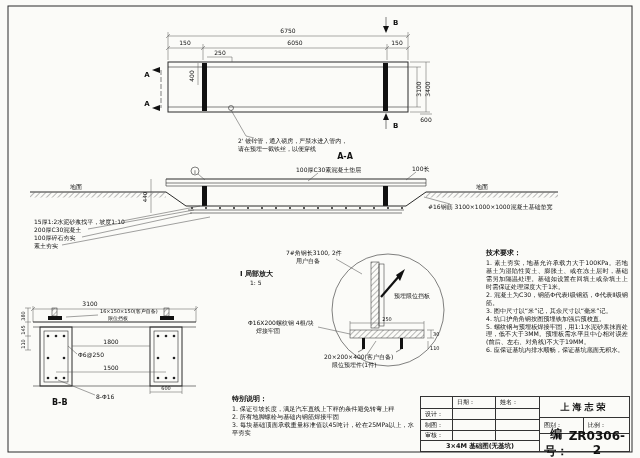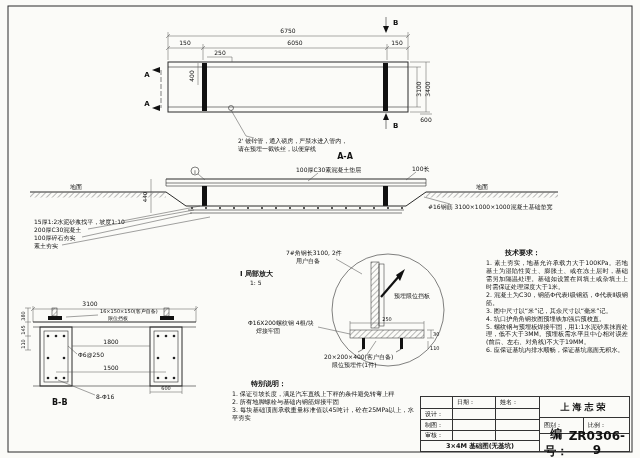--- a/index.html
+++ b/index.html
@@ -8,21 +8,21 @@
   .sheet svg{position:absolute;left:0;top:0;}
   svg text{font-family:"DejaVu Sans","Liberation Sans",sans-serif;fill:#111;}
   .ln{stroke:#2b2b2b;stroke-width:1;fill:none}
   .ln2{stroke:#2b2b2b;stroke-width:0.6;fill:none}
   .dm{stroke:#555;stroke-width:0.5;fill:none}
   .ldr{stroke:#444;stroke-width:0.5;fill:none}
   .blk{fill:#111;stroke:none}
   .abs{position:absolute;}
   .t6{font-size:6px;line-height:1.3;}
   .t65{font-size:6.2px;line-height:1.28;text-align:justify;}
-  .note-title{font-size:7px;font-weight:bold;margin-bottom:1px;margin-left:19px;}
+  .note-title{font-size:7px;font-weight:bold;margin-bottom:1px;}
   .tblock{position:absolute;left:420px;top:396px;width:210px;height:56px;
           border:1px solid #333;box-sizing:border-box;background:#fbfbf8;}
   .c{position:absolute;box-sizing:border-box;font-size:6px;display:flex;
      align-items:center;padding:0 4px;color:#111;}
   .br{border-right:1px solid #333}.bb{border-bottom:1px solid #333}
   .bl{border-left:1px solid #333}.bt{border-top:1px solid #333}
   .cen{justify-content:center;text-align:center;}
   .company{font-size:9px;font-weight:bold;letter-spacing:3px;}
   .dwg{font-size:6.5px;font-weight:bold;}
   .num{font-size:12px;font-weight:bold;}
@@ -279,21 +279,21 @@
 <div class="abs" style="left:486px;top:248px;width:142px;">
   <div class="note-title">技术要求：</div>
   <div class="t65">1. 素土夯实，地基允许承载力大于100KPa。若地基土为湿陷性黄土、膨胀土、或在冻土层时，基础需另加隔温处理。基础如设置在回填土或杂填土上时需保证处理深度大于1米。</div>
   <div class="t65">2. 混凝土为C30，钢筋Φ代表Ⅰ级钢筋，Φ代表Ⅱ级钢筋。</div>
   <div class="t65">3. 图中尺寸以“米”记，其余尺寸以“毫米”记。</div>
   <div class="t65">4. 坑口护角角钢按图预埋铁加强后预校直。</div>
   <div class="t65">5. 螺纹钢与预埋板焊接牢固，用1:1水泥砂浆抹面处理，低不大于3MM。预埋板需水平且中心相对误差(前后、左右、对角线)不大于19MM。</div>
   <div class="t65">6. 应保证基坑内排水顺畅，保证基坑底面无积水。</div>
 </div>
 
-<div class="abs" style="left:232px;top:379px;width:182px;">
+<div class="abs" style="left:232px;top:394px;width:182px;">
   <div class="note-title">特别说明：</div>
   <div class="t65">1. 保证引坡长度，满足汽车直线上下秤的条件避免转弯上秤</div>
   <div class="t65">2. 所有地脚螺栓与基础内钢筋焊接牢固</div>
   <div class="t65">3. 每块基础顶面承载重量标准值以45吨计，砼在25MPa以上，水平夯实</div>
 </div>
 
 <div class="tblock">
   <div class="c br bb" style="left:0;top:0;width:32px;height:12px;"></div>
   <div class="c br bb" style="left:32px;top:0;width:43px;height:12px;">日期：</div>
   <div class="c bb" style="left:75px;top:0;width:43px;height:12px;">姓名：</div>
@@ -310,17 +310,17 @@
   <div class="c br bb" style="left:32px;top:34px;width:43px;height:10px;"></div>
   <div class="c bb" style="left:75px;top:34px;width:43px;height:10px;"></div>
 
   <div class="c cen dwg" style="left:0;top:44px;width:118px;height:10px;">3×4M 基础图(无基坑)</div>
 
   <div class="c bl cen company" style="left:118px;top:0;width:90px;height:20px;">上海志荣</div>
   <div class="c bl bt br" style="left:118px;top:20px;width:45px;height:16px;">图别：</div>
   <div class="c bt" style="left:163px;top:20px;width:45px;height:16px;">比例：</div>
   <div class="c bl bt cen" style="left:118px;top:36px;width:90px;height:18px;">
     <span class="num">编号：</span>
-    <span class="num">ZR0306-9</span>
+    <span class="num">ZR0306-2</span>
   </div>
 </div>
 
 </div>
 
 </body></html>

